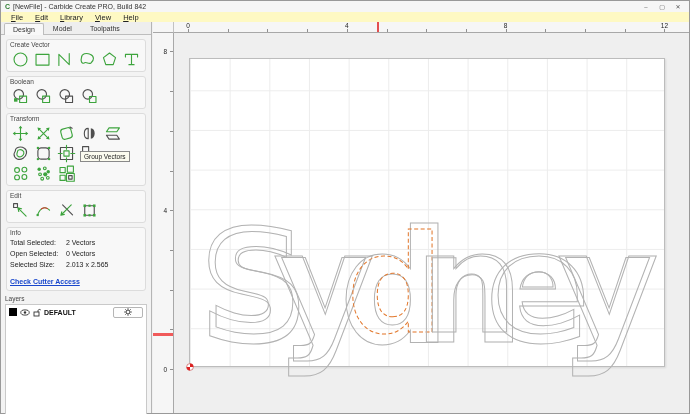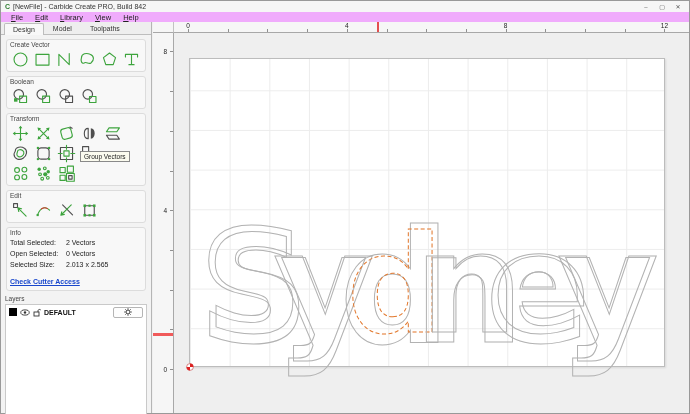--- a/index.html
+++ b/index.html
@@ -9,21 +9,21 @@
 
   
   .titlebar { position:absolute; left:0; top:0; width:100%; height:11px; background:#f6f6f6;
               display:flex; align-items:center; font-size:7px; color:#333; }
   .app-logo { margin:0 3px 0 4px; color:#2f7d32; font-weight:bold; font-size:7px; line-height:7px; }
   .win-controls { position:absolute; right:3px; top:0; height:11px; display:flex; }
   .win-btn { width:16px; height:11px; display:flex; align-items:center; justify-content:center;
              font-size:6px; color:#555; }
 
   
-  .menubar { position:absolute; left:0; top:11px; width:100%; height:10px; background:#f0abfc;
+  .menubar { position:absolute; left:0; top:11px; width:100%; height:10px; background:#fef9c3;
              display:flex; align-items:center; font-size:7.5px; color:#222; padding-left:4px; }
   .menu-item { padding:0 6px; }
   .menu-item u { text-decoration:underline; }
 
   
   .sidebar { position:absolute; left:0; top:21px; width:151px; bottom:0; background:#f3f3f3;
              border-right:1px solid #b5b5b5; }
   .tabbar { display:flex; align-items:flex-end; height:13px; font-size:7px; padding-left:3px;
             border-bottom:1px solid #bdbdbd; background:#eeeeee; }
   .tab { padding:2px 8px 2px 8px; color:#333; border:1px solid transparent; border-bottom:none;

